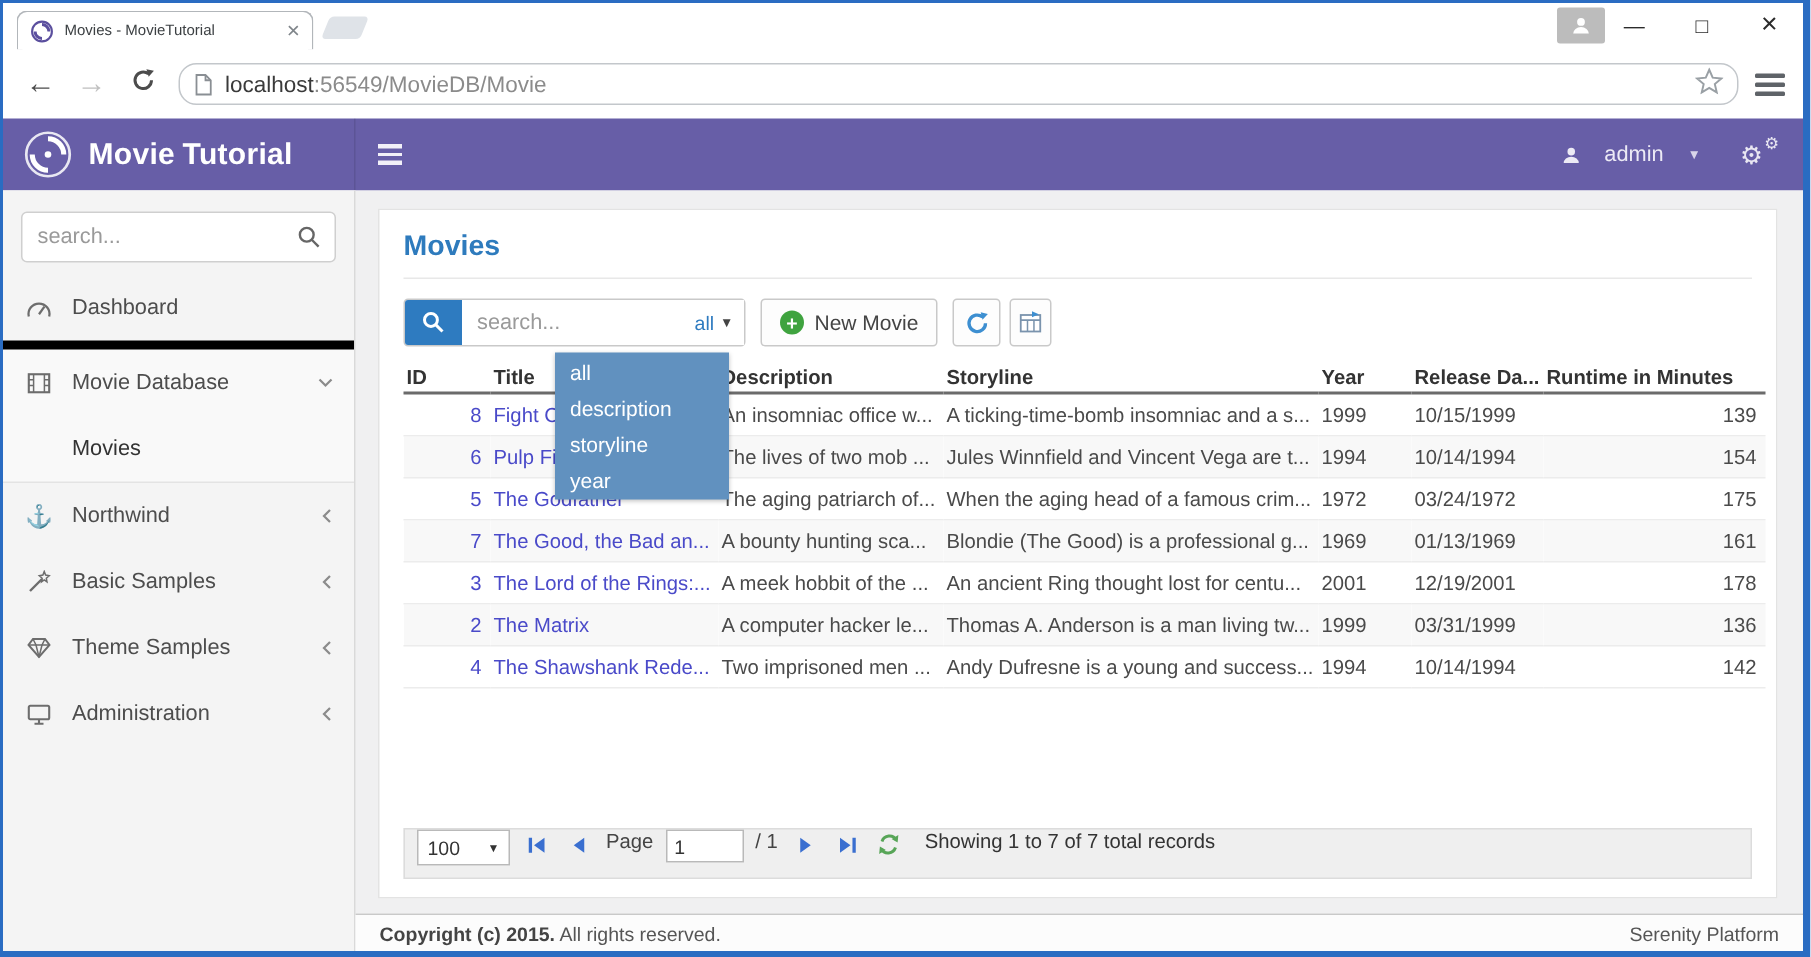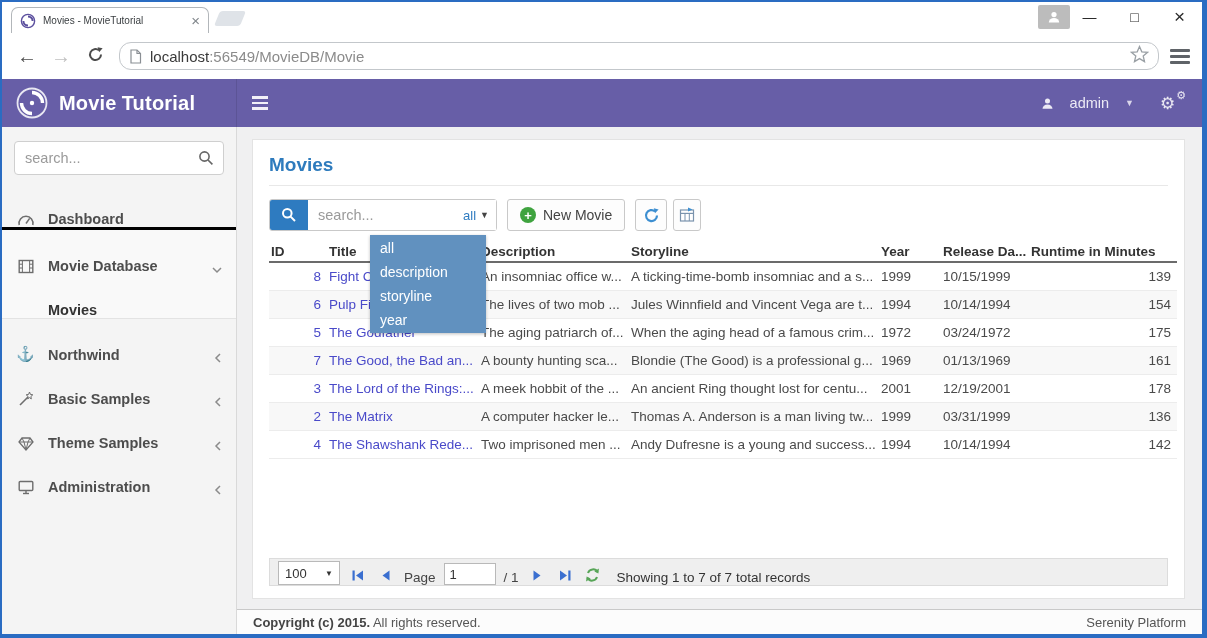--- a/index.html
+++ b/index.html
@@ -69,25 +69,25 @@
   .sidebar { width:235px; flex:0 0 auto; background:#f4f4f4; border-right:1px solid #d9d9d9;
     display:flex; flex-direction:column; }
   .side-search { margin:14px 12px 8px; position:relative; }
   .side-search input {
     width:100%; height:34px; border:1px solid #cfcfcf; border-radius:4px;
     padding:0 32px 0 10px; font-size:14.5px; color:#555; background:#fff; outline:none;
     font-family:"Liberation Sans", sans-serif;
   }
   .side-search input::placeholder { color:#9a9a9a; }
   .side-search .mag { position:absolute; right:10px; top:9px; }
-  .side-item { height:44px; display:flex; align-items:flex-end; padding:0 14px;
-    font-size:14.5px; font-weight:bold; color:#4d4d4d; }
+  .side-item { height:44px; display:flex; align-items:center; padding:0 14px;
+    font-size:14.5px; font-weight:normal; color:#4d4d4d; }
   .side-item .ic { width:20px; margin-right:12px; color:#6d6d6d; font-size:15px; display:flex; justify-content:center; }
   .side-item .chev { margin-left:auto; display:flex; }
-  .open-section { background:#f9f9f9; border-top:3px solid #000000; border-bottom:1px solid #e3e3e3; }
+  .open-section { background:#f9f9f9; border-top:6px solid #000000; border-bottom:1px solid #e3e3e3; }
   .side-sub { padding-left:46px; color:#333; }
 
   .main-col { flex:1; display:flex; flex-direction:column; min-width:0; }
   .main-area { flex:1; position:relative; }
   .panel {
     position:absolute; left:15px; top:12px; right:17px; bottom:10px;
     background:#fff; border:1px solid #e3e3e3; display:flex; flex-direction:column;
     padding:12px 16px;
   }
   .page-title { color:#2e7bbd; font-size:19px; font-weight:bold; margin:2px 0 9px; }
@@ -122,22 +122,22 @@
   table.grid { width:100%; border-collapse:collapse; table-layout:fixed; }
   .grid th { text-align:left; font-size:13.5px; font-weight:bold; color:#333;
     padding:4px 6px 2px 2px; border-bottom:2px solid #6b6b6b; white-space:nowrap; overflow:hidden; }
   .grid td { font-size:13.5px; color:#4a4a4a; padding:6px 6px 6px 2px;
     border-bottom:1px solid #ececec; white-space:nowrap; overflow:hidden; }
   .grid tr.stripe td { background:#f8f8f8; }
   .grid .num { text-align:right; }
   .grid .link { color:#4a4ac9; }
 
   .spacer { flex:1; }
-  .pager { height:28px; flex:0 0 auto; background:#efefef; border:1px solid #dcdcdc;
-    display:flex; align-items:flex-end; padding:0 8px; gap:8px; font-size:13.5px; color:#444; }
+  .pager { height:34px; flex:0 0 auto; background:#efefef; border:1px solid #dcdcdc;
+    display:flex; align-items:flex-start; padding:0 8px; gap:8px; font-size:13.5px; color:#444; }
   .size-sel { width:62px; height:24px; background:#fff; border:1px solid #b9b9b9;
     display:flex; align-items:center; justify-content:space-between; padding:0 6px; font-size:13px; color:#333; }
   .size-sel .scaret { font-size:8px; color:#333; }
   .pg-ic { width:20px; height:20px; display:flex; align-items:center; justify-content:center; }
   .page-input { width:52px; height:22px; border:1px solid #b9b9b9; padding:0 5px; font-size:13px;
     color:#333; font-family:"Liberation Sans", sans-serif; outline:none; }
   .pager .lbl { color:#444; }
   .pager .status { margin-left:6px; color:#333; }
 
   .footer { height:25px; flex:0 0 auto; background:#fcfcfc; border-top:1px solid #c9c9c9;

